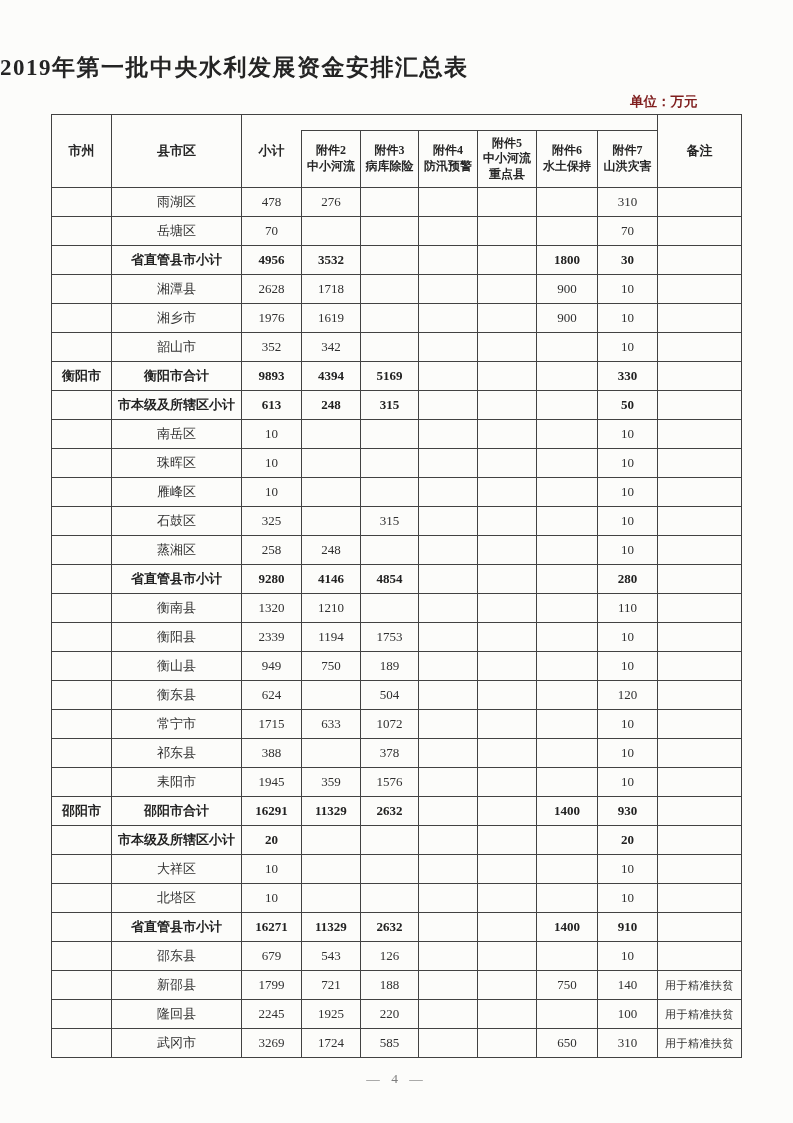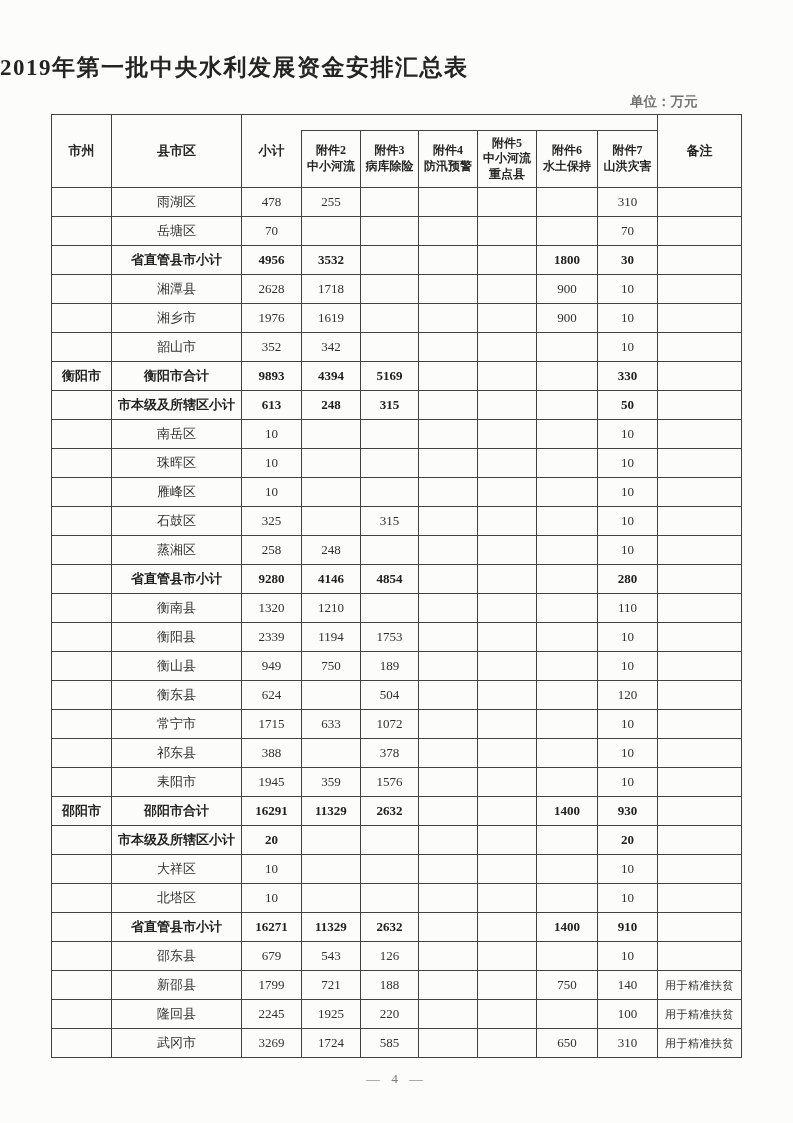--- a/index.html
+++ b/index.html
@@ -28,21 +28,21 @@
     line-height: 32px;
   }
   .unit-label {
     width: 690px;
     margin: 9px auto 3px auto;
     box-sizing: border-box;
     padding-right: 44px;
     text-align: right;
     font-size: 13.5px;
     font-weight: 600;
-    color: #737373;
+    color: #7f1d1d;
   }
   table.main-table {
     width: 690px;
     margin: 0 auto;
     border-collapse: collapse;
     table-layout: fixed;
     padding-left: 44px;
   }
   .main-table th, .main-table td {
     border: 1.5px solid #424242;
@@ -131,21 +131,21 @@
           <div>附件7</div>
           <div>山洪灾害</div>
         </th>
       </tr>
     </thead>
     <tbody>
         <tr>
           <td></td>
           <td>雨湖区</td>
           <td>478</td>
-          <td>255</td>
+          <td>276</td>
           <td></td>
           <td></td>
           <td></td>
           <td></td>
           <td>310</td>
           <td class="remark-cell"></td>
         </tr>
         <tr>
           <td></td>
           <td>岳塘区</td>

